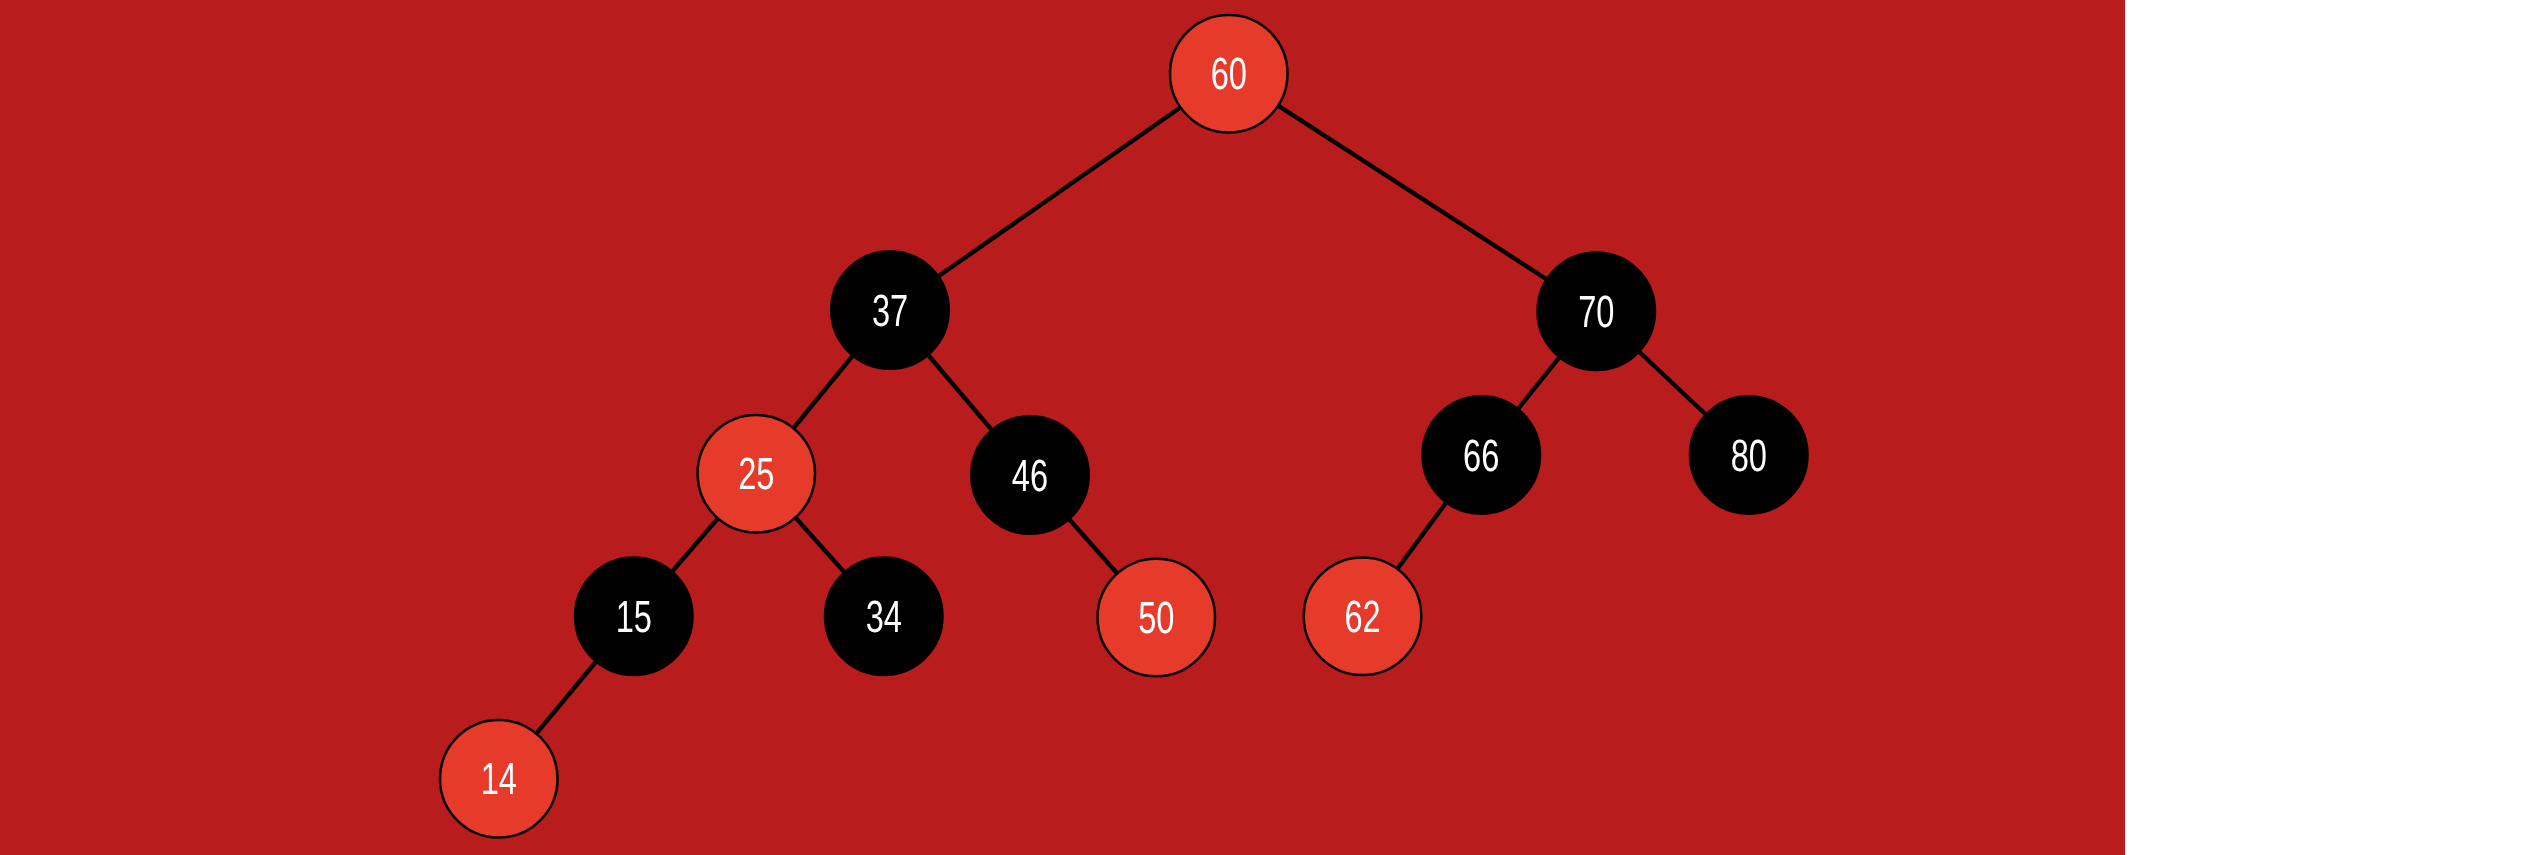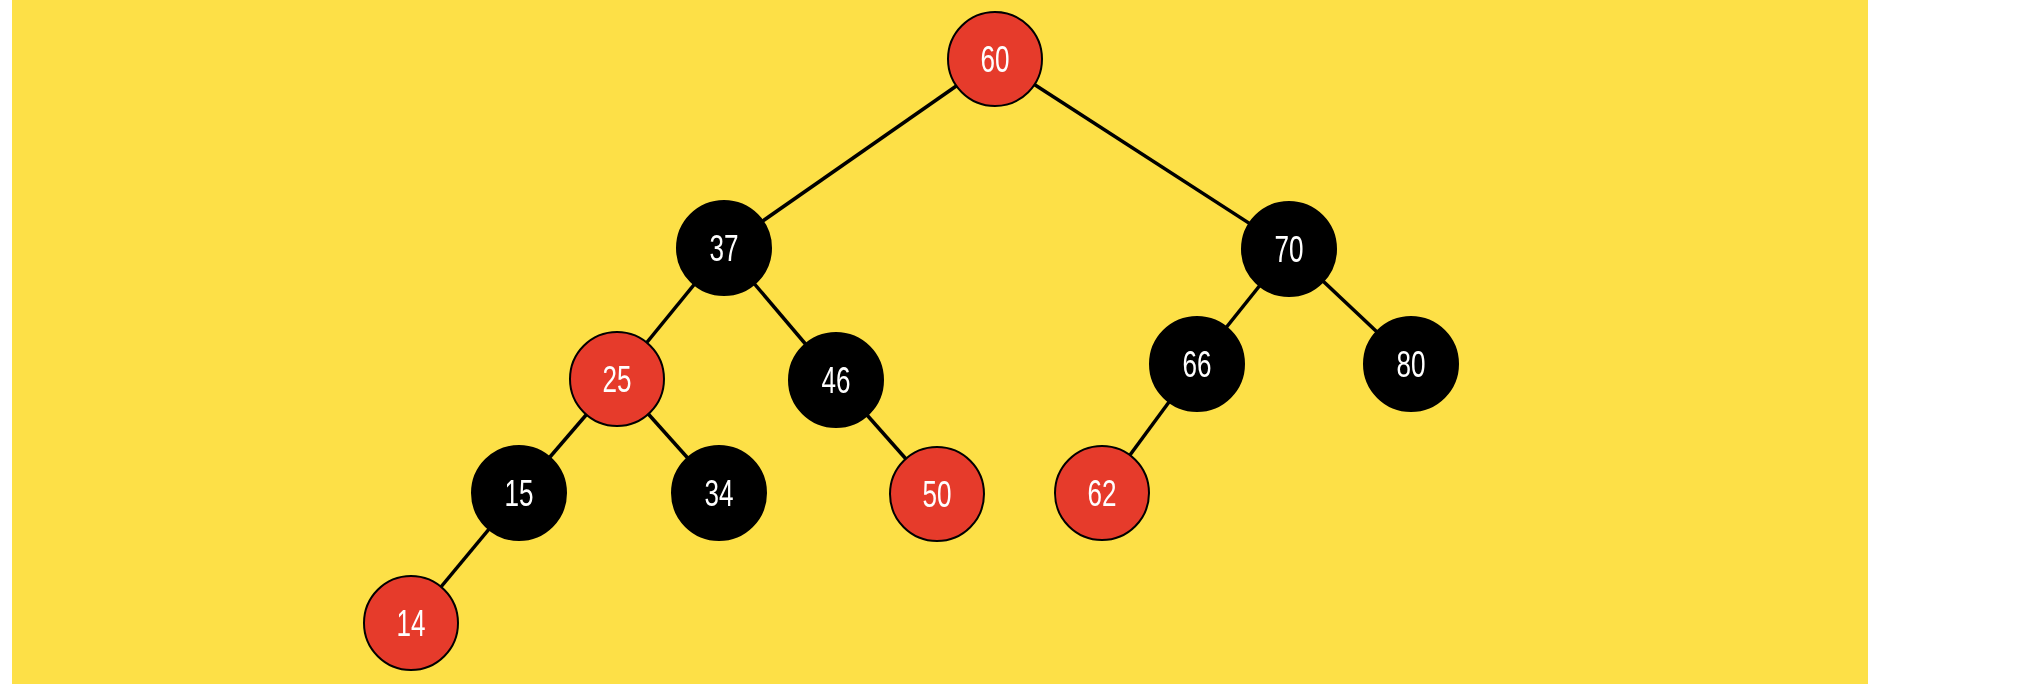--- a/index.html
+++ b/index.html
@@ -2,25 +2,24 @@
 <html><head>
   <meta charset="utf-8">
   <style>
     html, body {
       margin: 0;
       padding: 0;
       background: #ffffff;
     }
     .stage {
       position: relative;
-      width: 1856px;
+      width: 1700px;
       height: 684px;
-      background: #fde047;
+      background: #b91c1c;
       overflow: hidden;
-      margin-left: 12px;
     }
     .stage svg {
       display: block;
       width: 2032px;
       height: 684px;
     }
     .node-label {
       font-family: "Liberation Sans", sans-serif;
       font-size: 36px;
       font-weight: 400;

